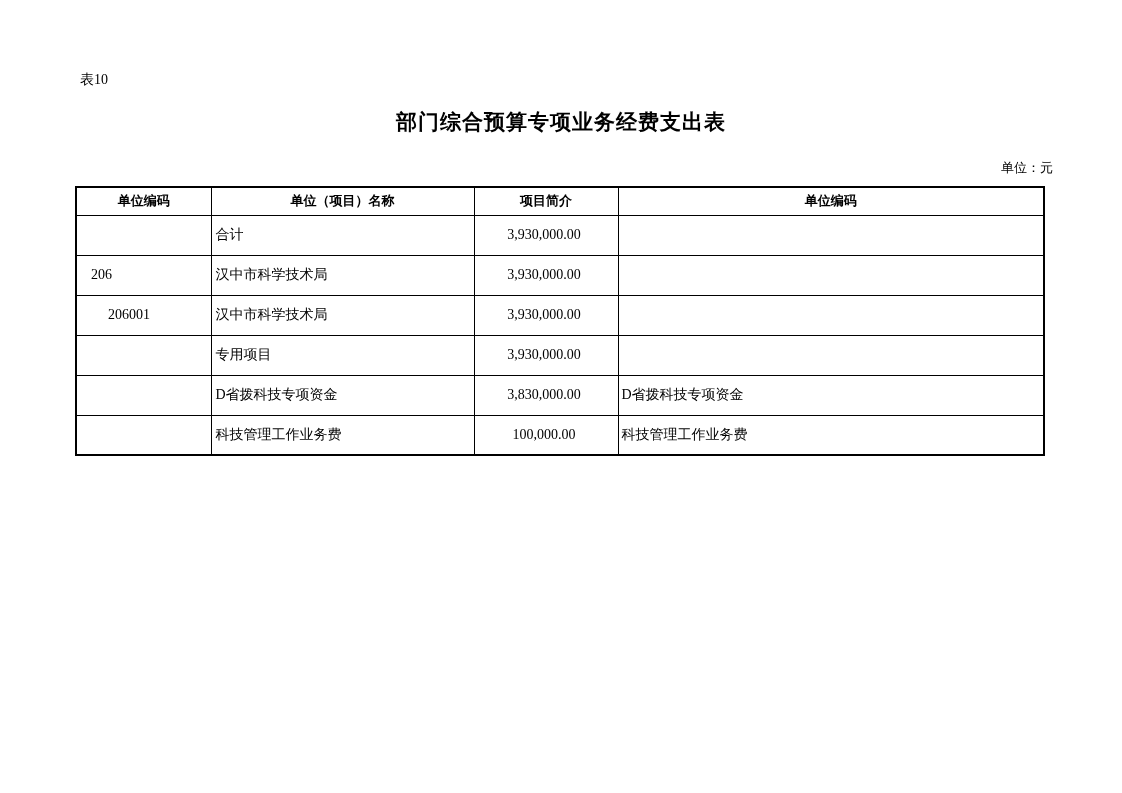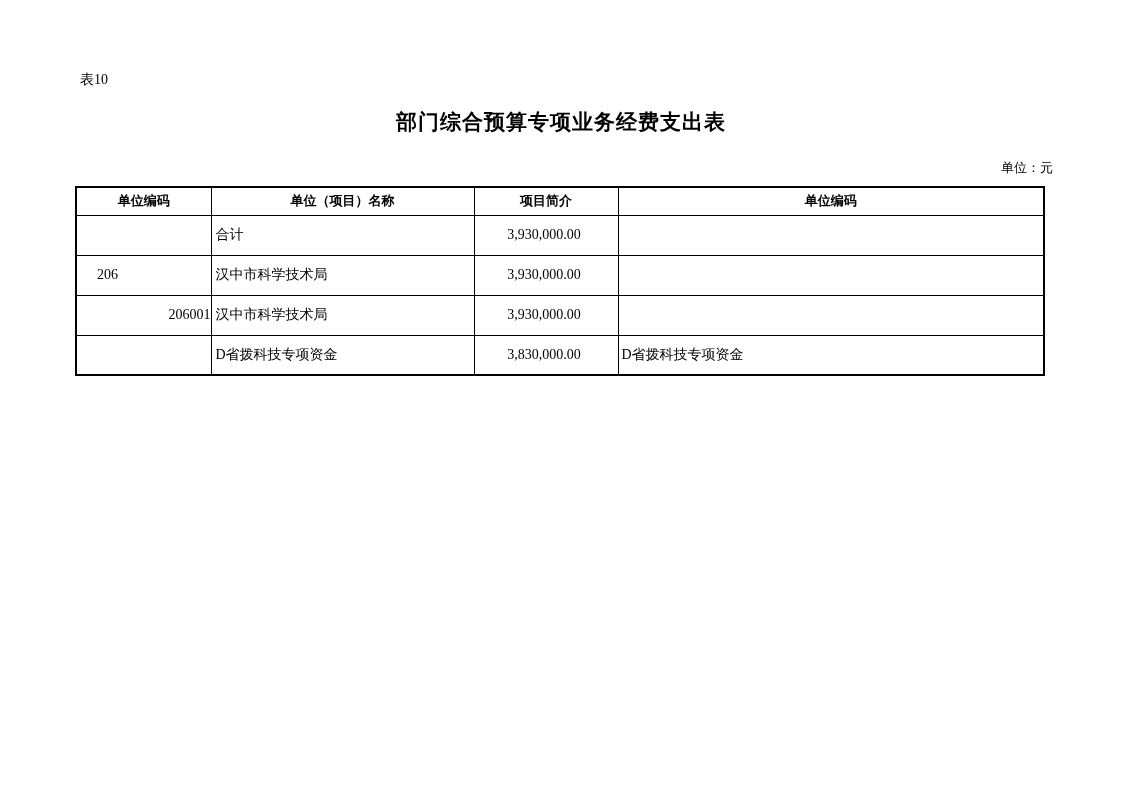--- a/index.html
+++ b/index.html
@@ -58,22 +58,22 @@
     overflow: hidden;
     white-space: nowrap;
   }
   table.budget th {
     height: 28px;
     font-size: 13px;
     font-weight: bold;
     text-align: center;
   }
   table.budget td { height: 40px; }
-  td.cell-code   { text-align: left;  padding-left: 20px; }
-  td.cell-code.indent1 { padding-left: 31px; text-align: right; }
+  td.cell-code   { text-align: left;  padding-left: 14px; }
+  td.cell-code.indent1 { padding-left: 31px; }
   td.cell-name   { text-align: left;  padding-left: 4px; }
   td.cell-amount { text-align: center; padding-right: 4px; }
   td.cell-intro  { text-align: left;  padding-left: 3px; }
   col.c-code   { width: 135px; }
   col.c-name   { width: 263px; }
   col.c-amount { width: 144px; }
   col.c-intro  { width: 426px; }
 </style>
 </head>
 <body>
@@ -115,20 +115,32 @@
         <td class="cell-intro"></td>
       </tr>
       <tr>
         <td class="cell-code indent1">206001</td>
         <td class="cell-name">汉中市科学技术局</td>
         <td class="cell-amount">3,930,000.00</td>
         <td class="cell-intro"></td>
       </tr>
       <tr>
         <td class="cell-code"></td>
+        <td class="cell-name">专用项目</td>
+        <td class="cell-amount">3,930,000.00</td>
+        <td class="cell-intro"></td>
+      </tr>
+      <tr>
+        <td class="cell-code"></td>
         <td class="cell-name">D省拨科技专项资金</td>
         <td class="cell-amount">3,830,000.00</td>
         <td class="cell-intro">D省拨科技专项资金</td>
+      </tr>
+      <tr>
+        <td class="cell-code"></td>
+        <td class="cell-name">科技管理工作业务费</td>
+        <td class="cell-amount">100,000.00</td>
+        <td class="cell-intro">科技管理工作业务费</td>
       </tr>
     </tbody>
   </table>
 
 </div>
 
 </body></html>

